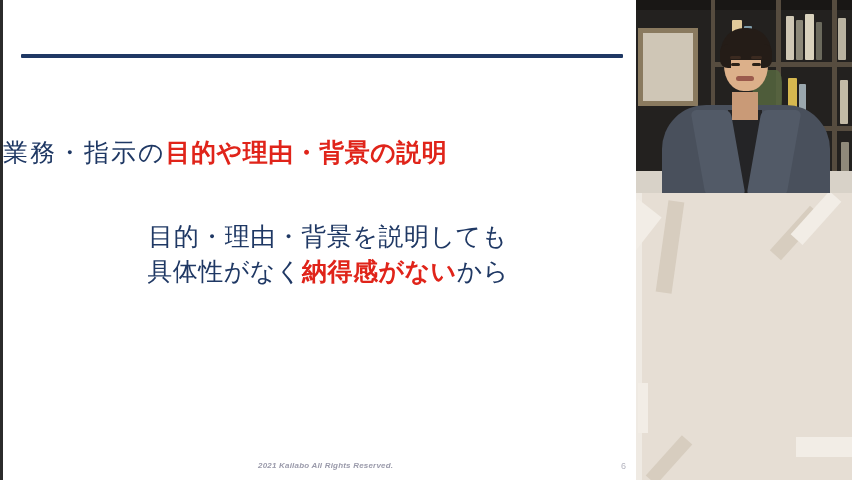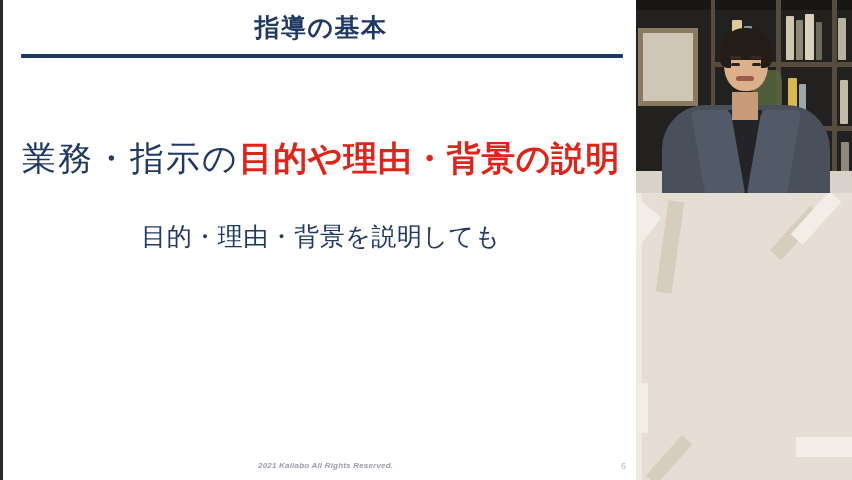--- a/index.html
+++ b/index.html
@@ -41,36 +41,36 @@
     width:602px; height:4px;
     background:#1F3864;
     border-radius:1px;
   }
 
   
   .lead-line {
     position:absolute;
     left:0; top:136px;
     width:636px;
-    text-align:center;
-    font-size:34px;
+    text-align:left;
+    font-size:25px;
     line-height:1.35;
     color:#1F3864;
     white-space:nowrap;
   }
   .lead-line .plain { letter-spacing:2px; }
   .lead-line .hl {
     color:#E0241A;
     font-weight:700;
     letter-spacing:0.5px;
   }
 
   .body-block {
     position:absolute;
-    left:0; top:219px;
+    left:7px; top:219px;
     width:636px;
     text-align:center;
     font-size:25px;
     line-height:1.38;
     color:#1F3864;
   }
   .body-block .bl { white-space:nowrap; letter-spacing:0.5px; }
   .body-block .hl {
     color:#E0241A;
     font-weight:700;
@@ -241,30 +241,32 @@
     background:#efeae3;
   }
 </style>
 </head>
 <body>
 
 <div id="root">
 
   <div class="slide">
 
-    <div class="slide-title">指導の基本</div>
 
     <div class="title-rule"></div>
 
     <div class="lead-line">
       <span class="plain">業務・指示の</span><span class="hl">目的や理由・背景の説明</span>
     </div>
 
     <div class="body-block">
       <div class="bl">目的・理由・背景を説明しても</div>
+      <div class="bl">
+        <span>具体性がなく</span><span class="hl">納得感がない</span><span>から</span>
+      </div>
     </div>
 
     <div class="footer-copy">2021  Kailabo All Rights Reserved.</div>
 
     <div class="footer-page">6</div>
   </div>
 
   <div class="right-col">
 
     <div class="video-tile">

